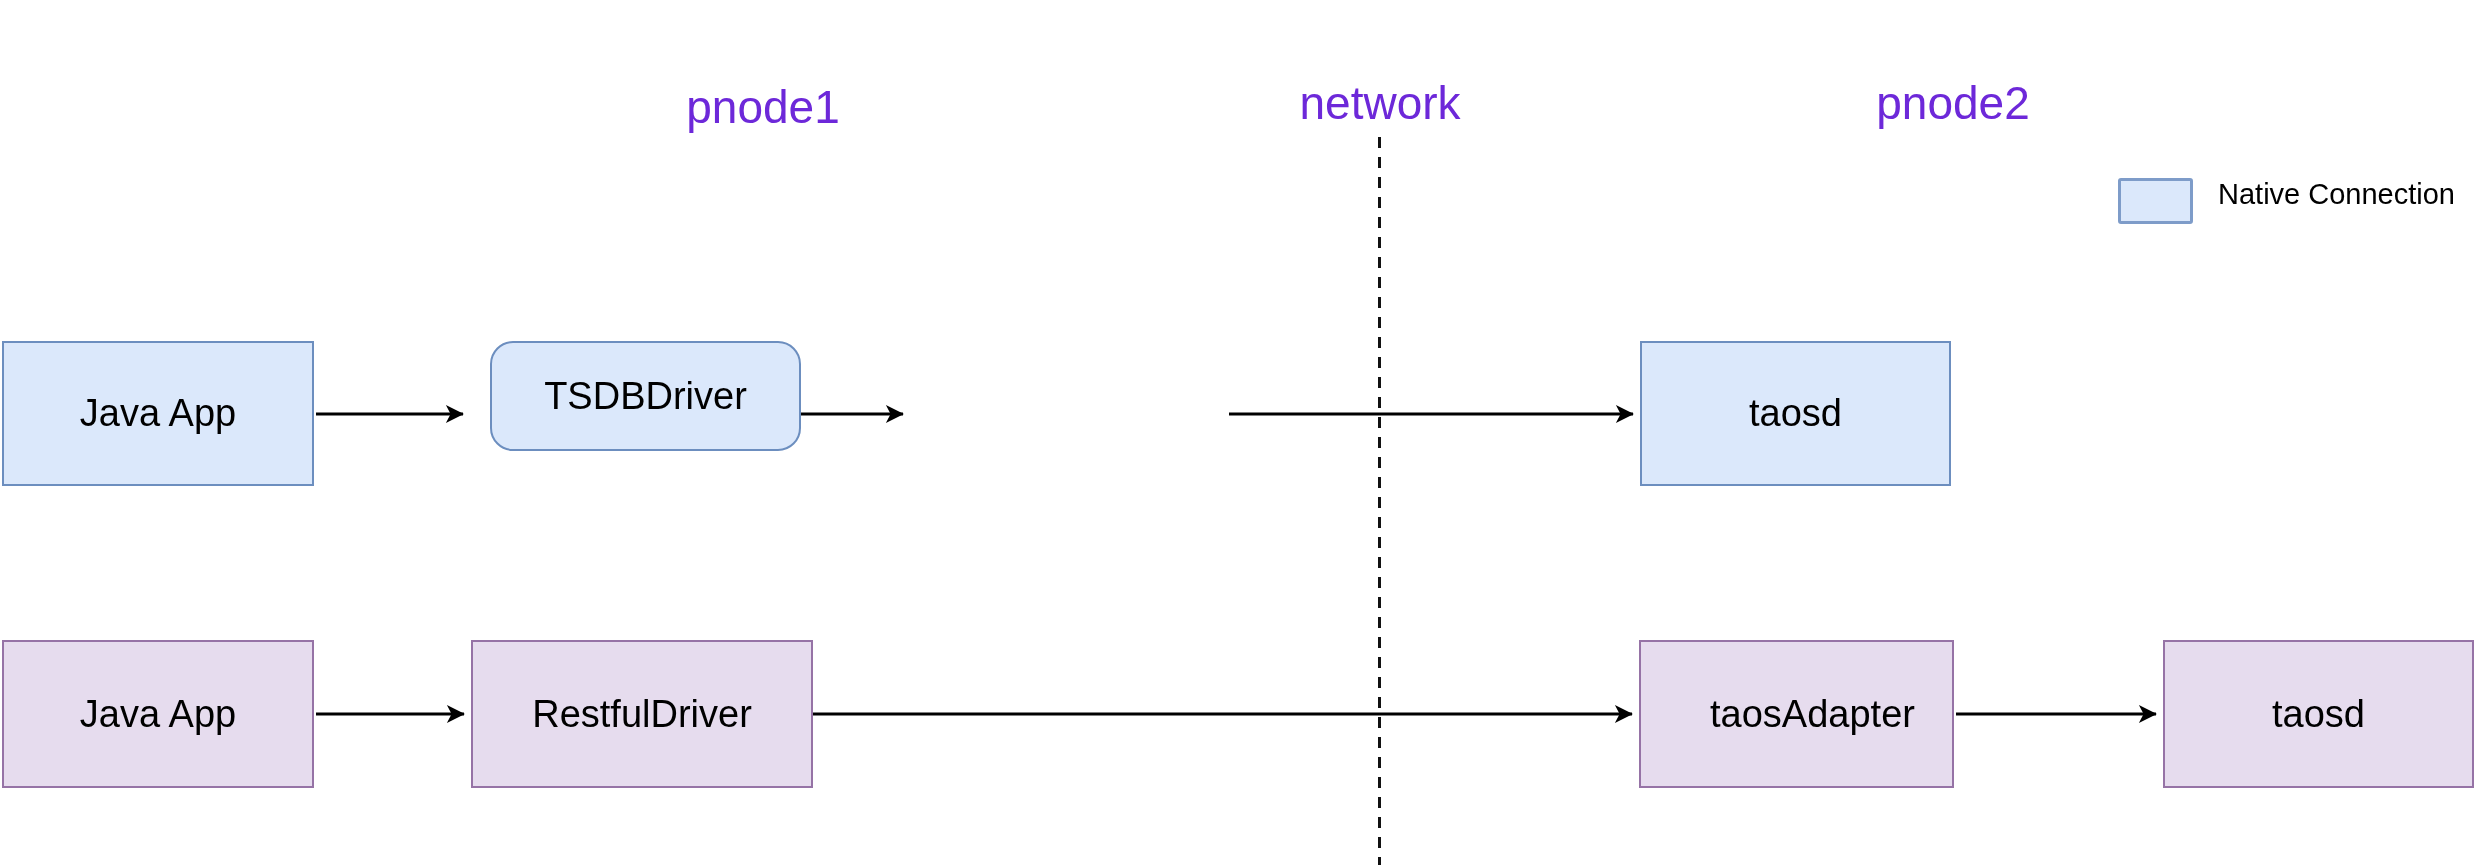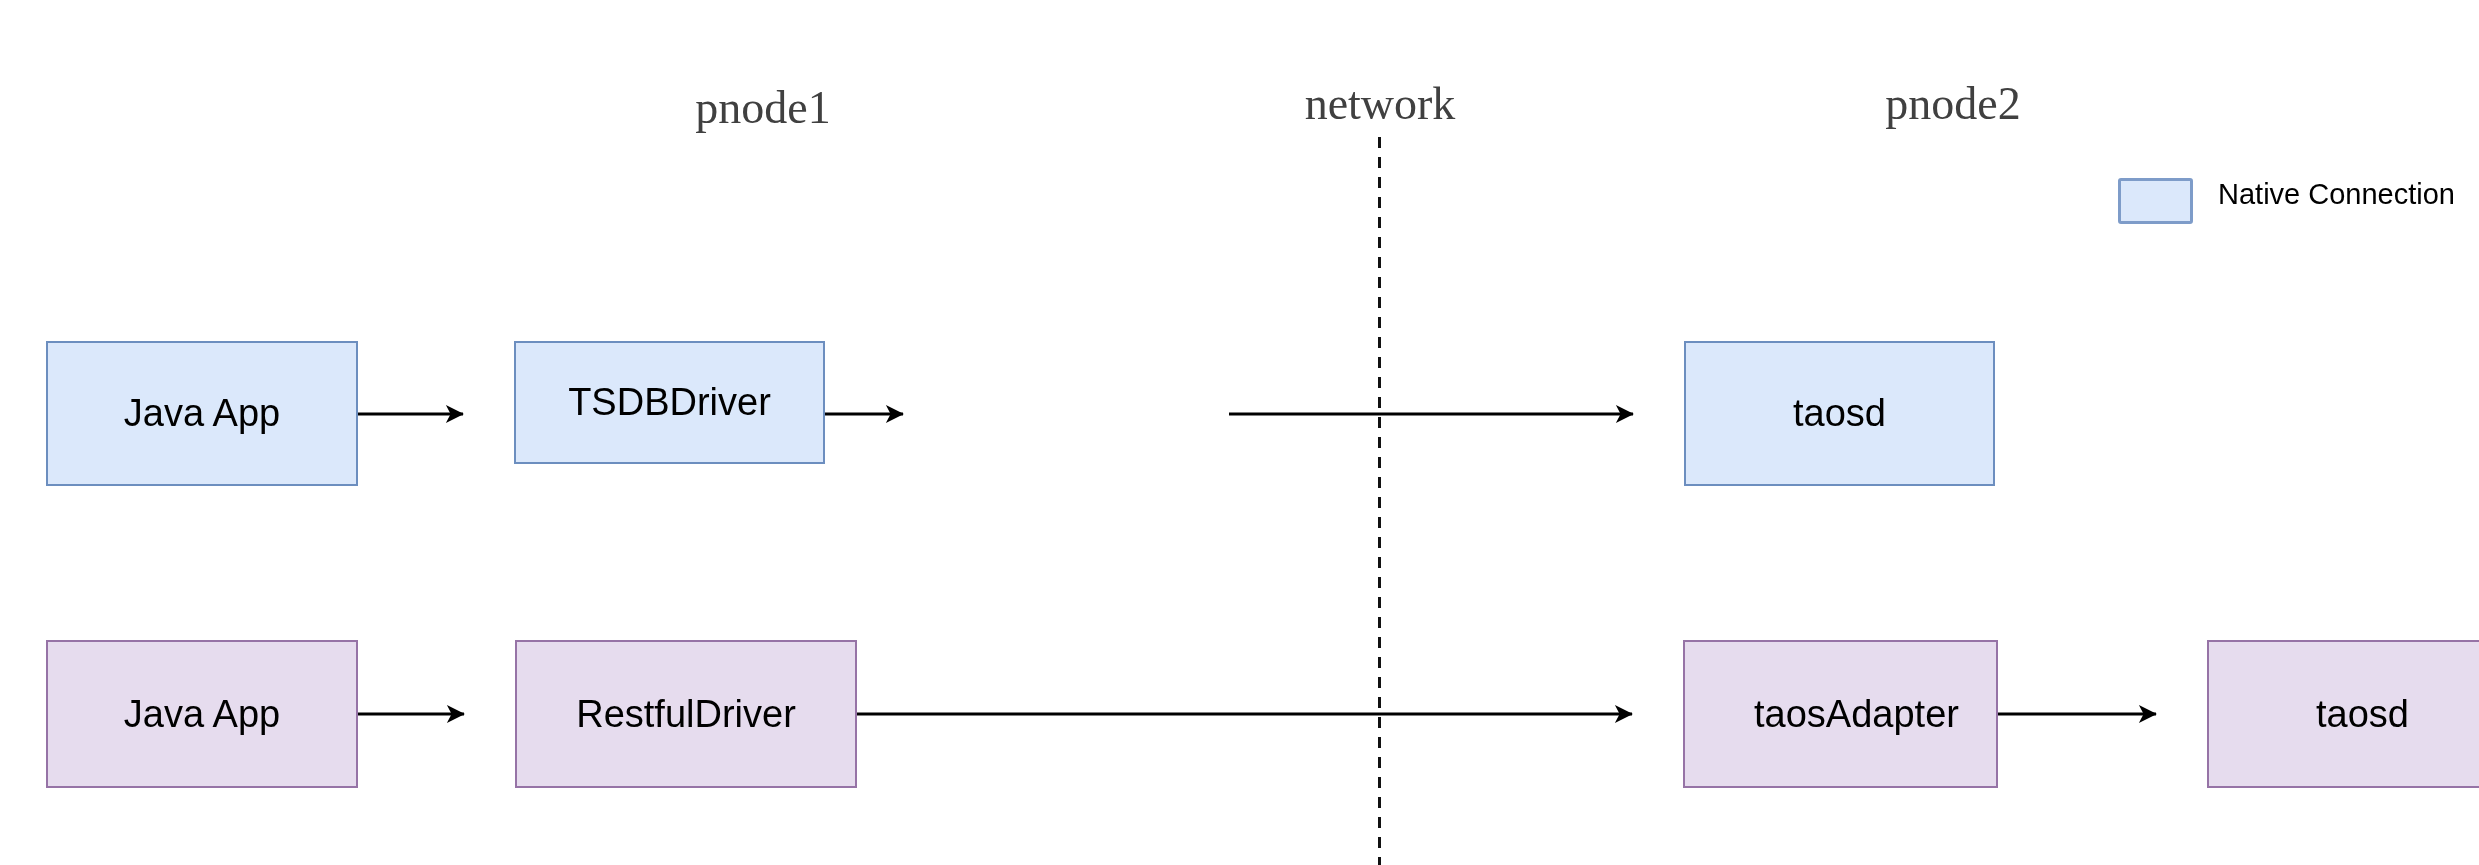--- a/index.html
+++ b/index.html
@@ -12,22 +12,21 @@
     color: #000000;
     overflow: hidden;
   }
 
   .section-title {
     position: absolute;
     transform: translate(-50%, -50%);
     font-size: 46px;
     font-weight: 400;
     white-space: nowrap;
-    color: #404040;
-    font-family: Liberation Serif, serif;
+    color: #6d28d9;
   }
 
   .divider {
     position: absolute;
     width: 3px;
     background: repeating-linear-gradient(to bottom, #111111 0 11px, transparent 11px 20px);
   }
 
   .arrow-layer {
     position: absolute;
@@ -37,21 +36,20 @@
   }
 
   .node {
     position: absolute;
     display: flex;
     align-items: center;
     justify-content: center;
     font-size: 38px;
     white-space: nowrap;
     box-sizing: border-box;
-    margin-left: 44px;
   }
   .node.native {
     background: #dbe8fb;
     border: 2px solid #6c8ebf;
   }
   .node.rest {
     background: #e6dcee;
     border: 2px solid #9673a6;
   }
 
@@ -103,21 +101,21 @@
     <line x1="783" y1="414" x2="903" y2="414" stroke="#000000" stroke-width="3" marker-end="url(#arrowhead)"></line>
     <line x1="1229" y1="414" x2="1633" y2="414" stroke="#000000" stroke-width="3" marker-end="url(#arrowhead)"></line>
     <line x1="316" y1="714" x2="464" y2="714" stroke="#000000" stroke-width="3" marker-end="url(#arrowhead)"></line>
     <line x1="788" y1="714" x2="1632" y2="714" stroke="#000000" stroke-width="3" marker-end="url(#arrowhead)"></line>
     <line x1="1956" y1="714" x2="2156" y2="714" stroke="#000000" stroke-width="3" marker-end="url(#arrowhead)"></line>
   </svg>
 
   <div class="node native" style="left:2px; top:341px; width:312px; height:145px;">
     <span>Java App</span>
   </div>
-  <div class="node native" style="left:470px; top:341px; width:311px; height:123px;">
+  <div class="node native" style="left:490px; top:341px; width:311px; height:110px;border-radius:23px;">
     <span>TSDBDriver</span>
   </div>
   <div class="node native" style="left:1640px; top:341px; width:311px; height:145px;">
     <span>taosd</span>
   </div>
 
   <div class="node rest" style="left:2px; top:640px; width:312px; height:148px;">
     <span>Java App</span>
   </div>
   <div class="node rest" style="left:471px; top:640px; width:342px; height:148px;">

